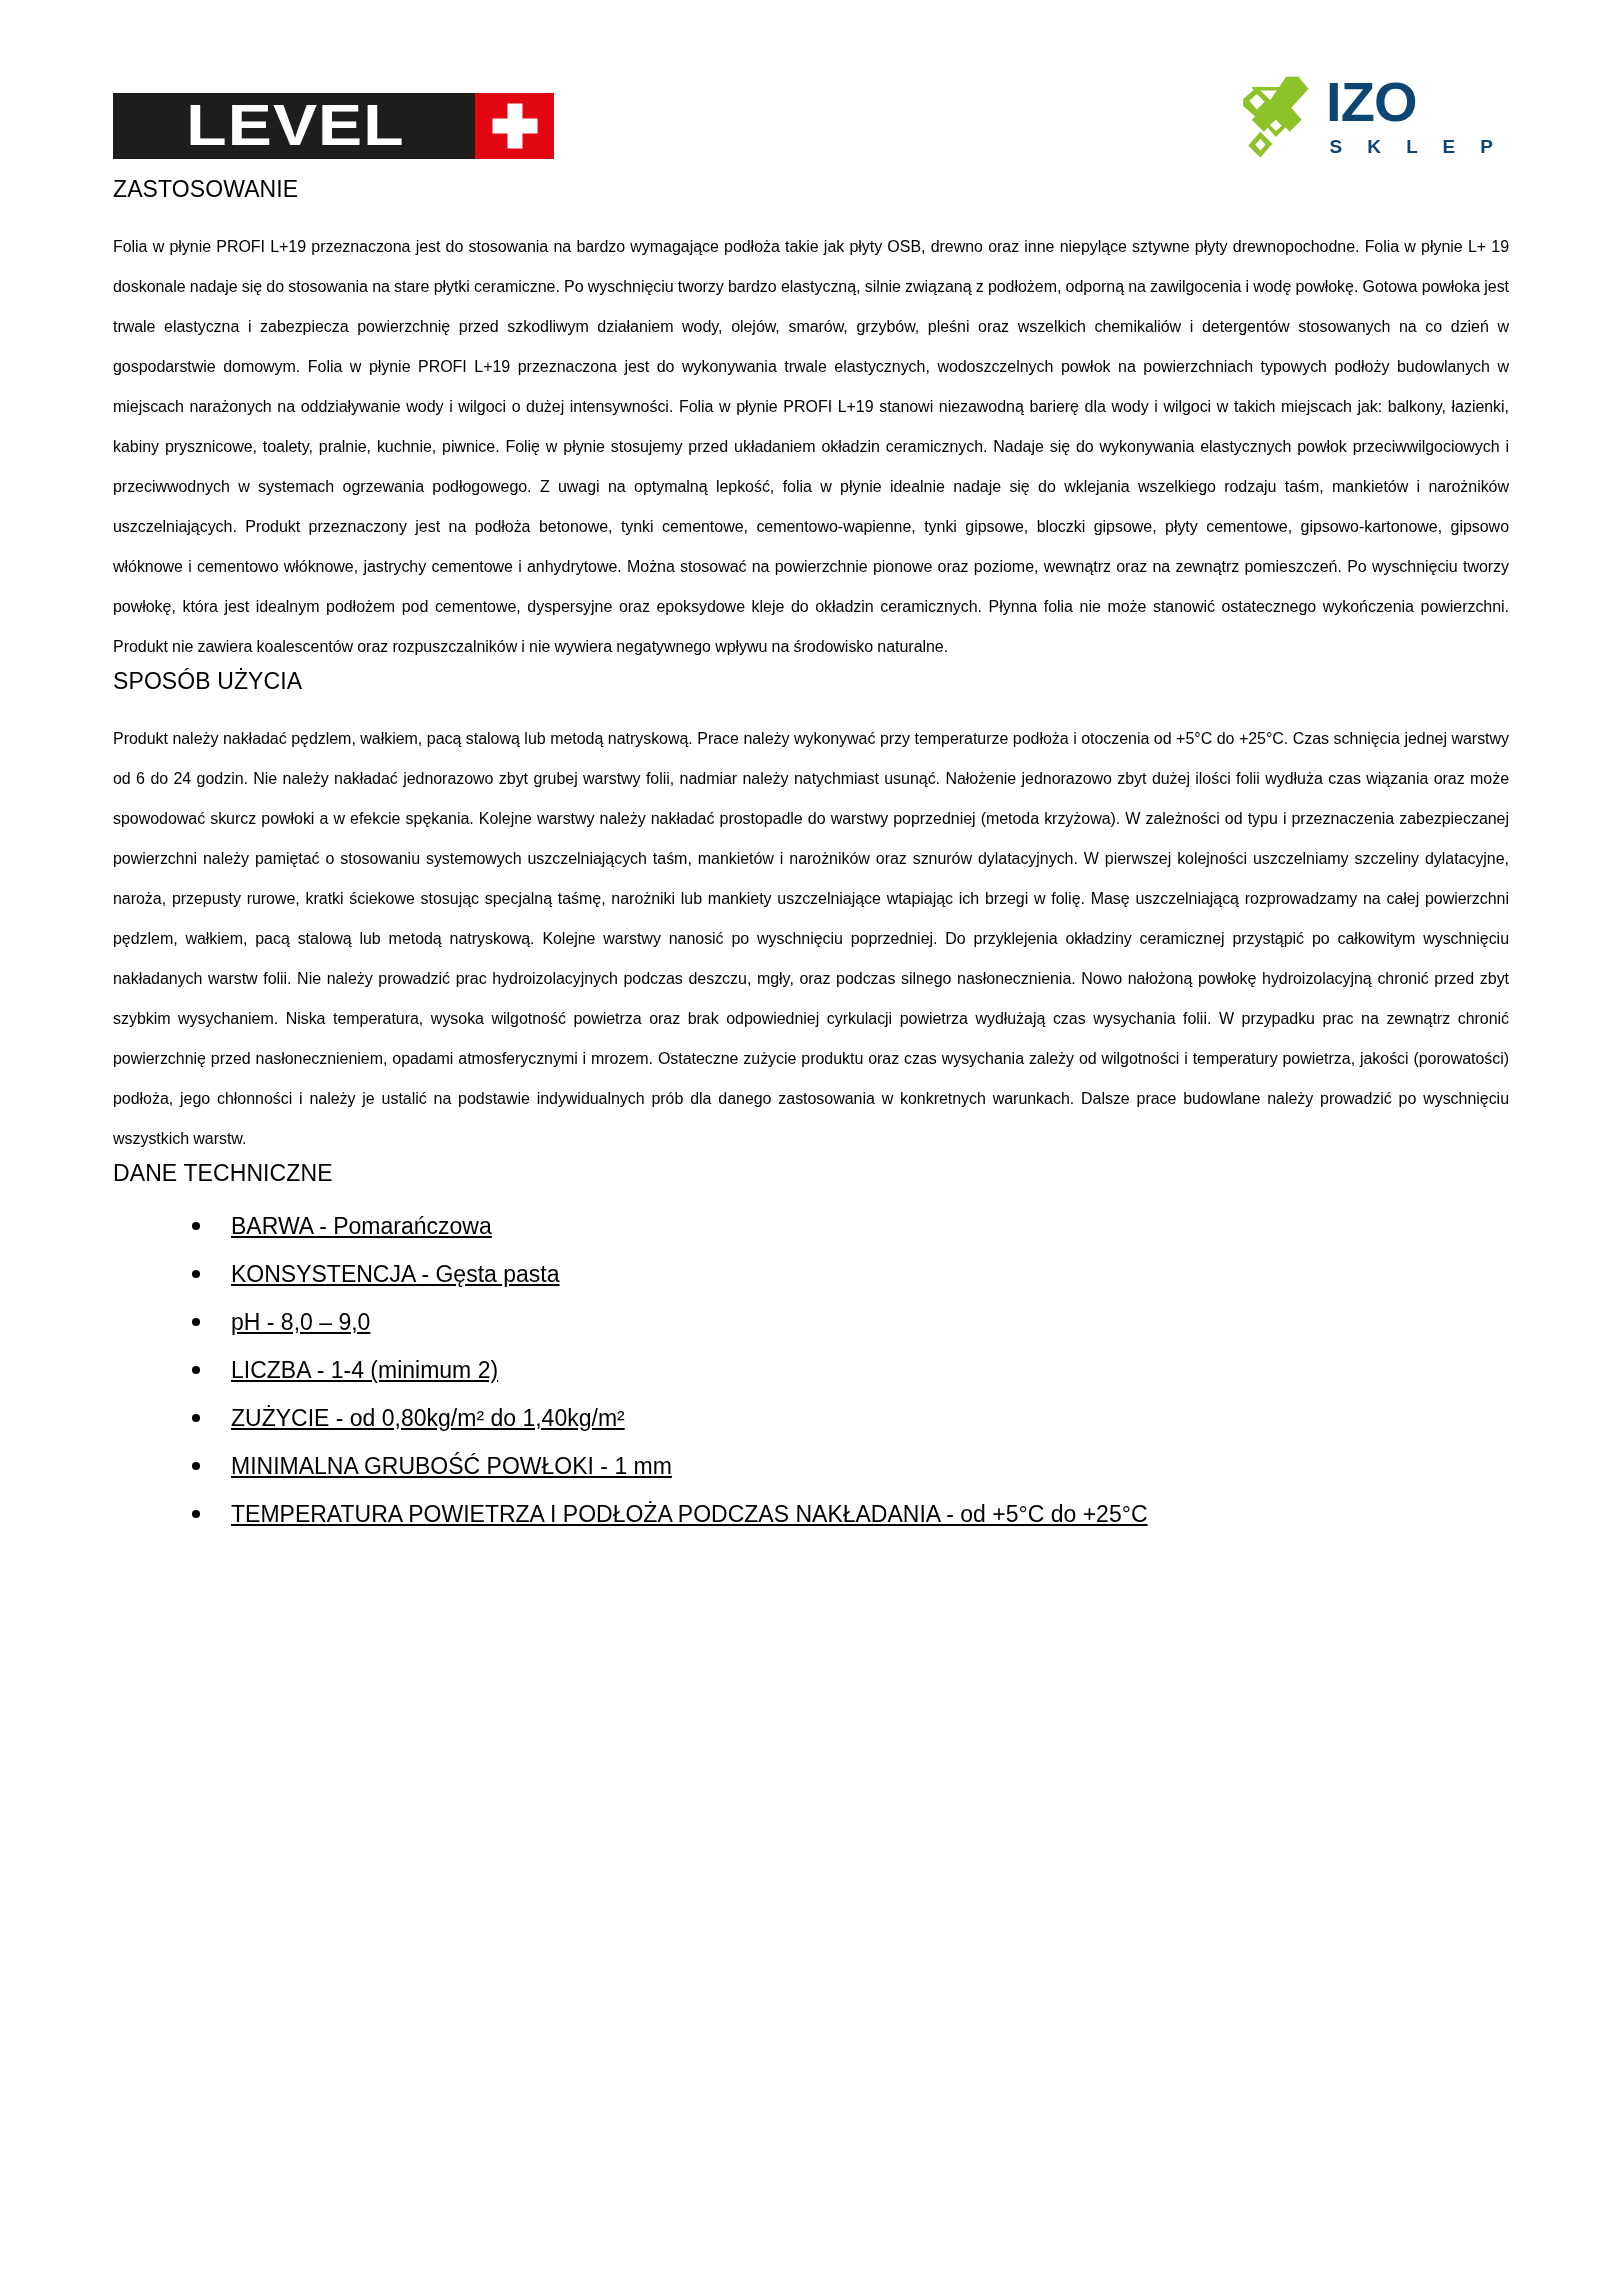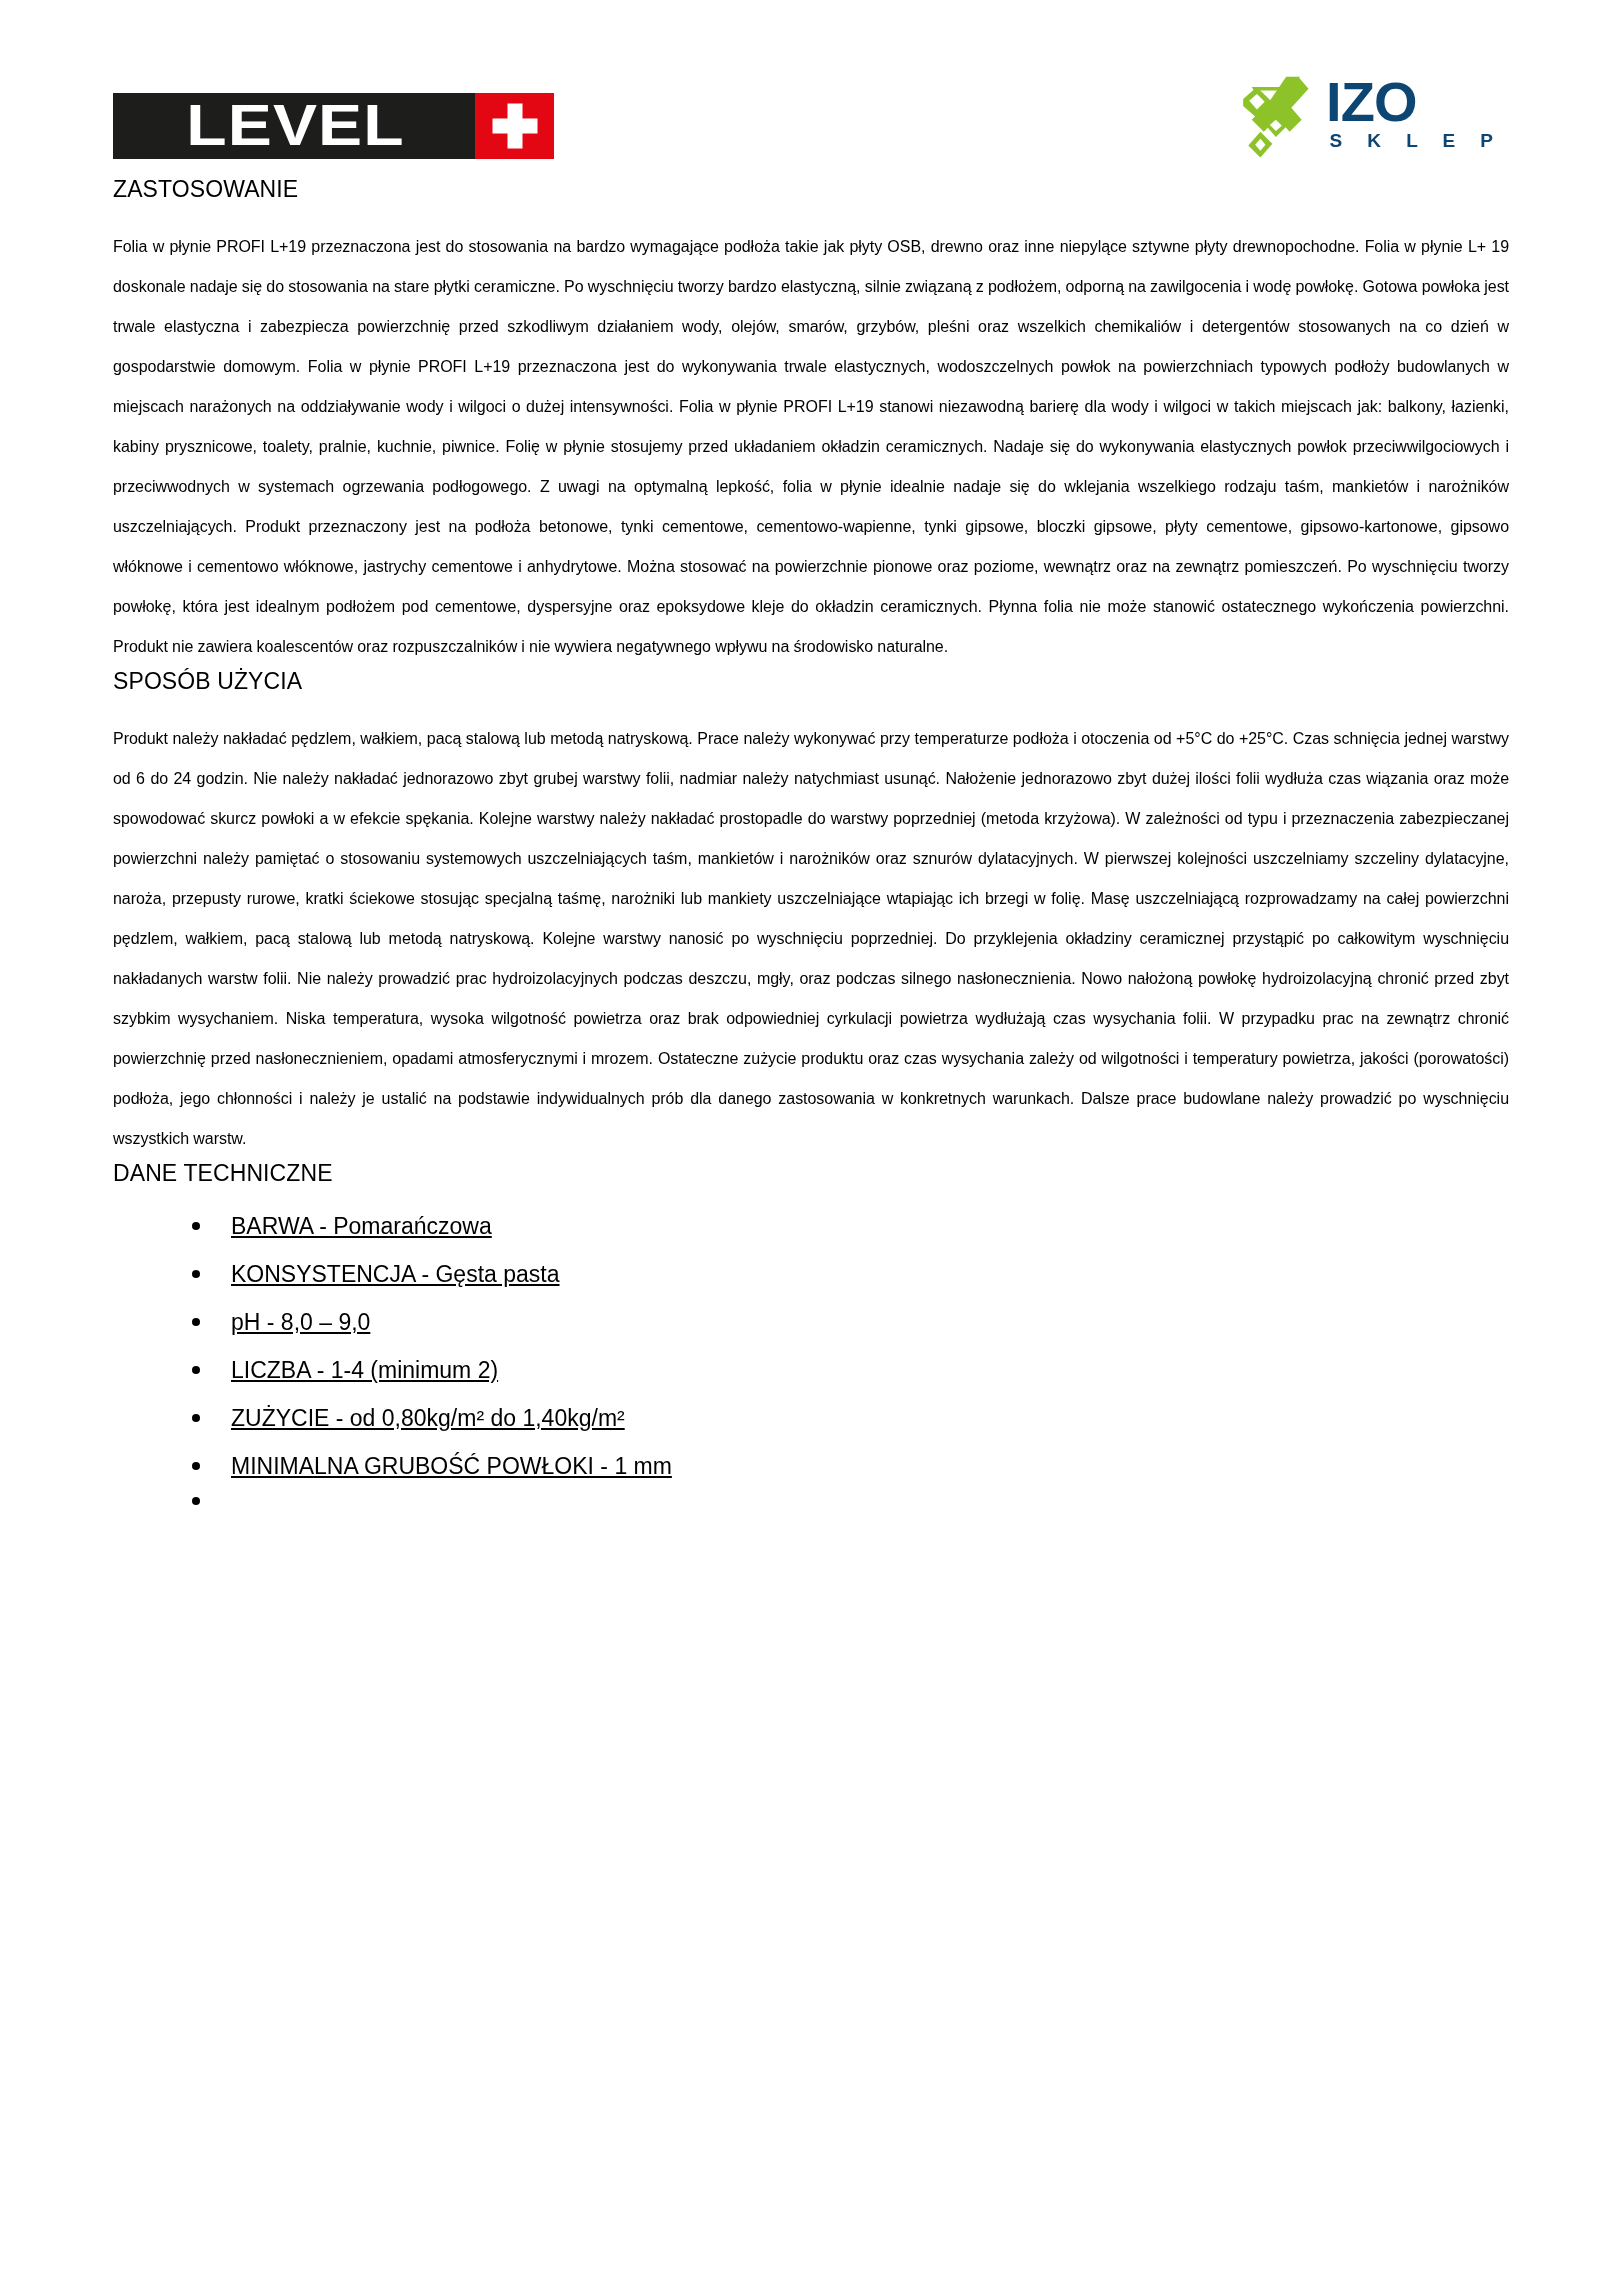--- a/index.html
+++ b/index.html
@@ -116,20 +116,21 @@
   }
   .izo-sklep {
     color: #0d4573;
     font-family: "Liberation Sans", sans-serif;
     font-weight: 700;
     font-size: 19px;
     line-height: 21.5px;
     letter-spacing: 9.9px;
     padding-left: 3.6px;
     display: block;
+    margin-top: 6px;
   }
 
   
   .content {
     padding: 0 97px 0 97px;
   }
 
   h2.section-title {
     font-family: "Liberation Sans", sans-serif;
     font-weight: 400;
@@ -227,18 +228,18 @@
     <p class="body-text">Produkt należy nakładać pędzlem, wałkiem, pacą stalową lub metodą natryskową. Prace należy wykonywać przy temperaturze podłoża i otoczenia od +5°C do +25°C. Czas schnięcia jednej warstwy od 6 do 24 godzin. Nie należy nakładać jednorazowo zbyt grubej warstwy folii, nadmiar należy natychmiast usunąć. Nałożenie jednorazowo zbyt dużej ilości folii wydłuża czas wiązania oraz może spowodować skurcz powłoki a w efekcie spękania. Kolejne warstwy należy nakładać prostopadle do warstwy poprzedniej (metoda krzyżowa). W zależności od typu i przeznaczenia zabezpieczanej powierzchni należy pamiętać o stosowaniu systemowych uszczelniających taśm, mankietów i narożników oraz sznurów dylatacyjnych. W pierwszej kolejności uszczelniamy szczeliny dylatacyjne, naroża, przepusty rurowe, kratki ściekowe stosując specjalną taśmę, narożniki lub mankiety uszczelniające wtapiając ich brzegi w folię. Masę uszczelniającą rozprowadzamy na całej powierzchni pędzlem, wałkiem, pacą stalową lub metodą natryskową. Kolejne warstwy nanosić po wyschnięciu poprzedniej. Do przyklejenia okładziny ceramicznej przystąpić po całkowitym wyschnięciu nakładanych warstw folii. Nie należy prowadzić prac hydroizolacyjnych podczas deszczu, mgły, oraz podczas silnego nasłonecznienia. Nowo nałożoną powłokę hydroizolacyjną chronić przed zbyt szybkim wysychaniem. Niska temperatura, wysoka wilgotność powietrza oraz brak odpowiedniej cyrkulacji powietrza wydłużają czas wysychania folii. W przypadku prac na zewnątrz chronić powierzchnię przed nasłonecznieniem, opadami atmosferycznymi i mrozem. Ostateczne zużycie produktu oraz czas wysychania zależy od wilgotności i temperatury powietrza, jakości (porowatości) podłoża, jego chłonności i należy je ustalić na podstawie indywidualnych prób dla danego zastosowania w konkretnych warunkach. Dalsze prace budowlane należy prowadzić po wyschnięciu wszystkich warstw.</p>
 
     <h2 class="section-title sec-dane">DANE TECHNICZNE</h2>
     <ul class="spec-list" id="spec-list">
     <li><span class="bullet"></span><span>BARWA -  Pomarańczowa</span></li>
         <li><span class="bullet"></span><span>KONSYSTENCJA - Gęsta pasta</span></li>
         <li><span class="bullet"></span><span>pH - 8,0 – 9,0</span></li>
         <li><span class="bullet"></span><span>LICZBA - 1-4 (minimum 2)</span></li>
         <li><span class="bullet"></span><span>ZUŻYCIE - od 0,80kg/m² do 1,40kg/m²</span></li>
         <li><span class="bullet"></span><span>MINIMALNA GRUBOŚĆ POWŁOKI - 1 mm</span></li>
-        <li><span class="bullet"></span></li>
+        <li><span class="bullet"></span><span>TEMPERATURA POWIETRZA I PODŁOŻA PODCZAS NAKŁADANIA - od +5°C do +25°C</span></li>
       </ul>
 
   </div>
 </div>
 
 
 </body></html>

